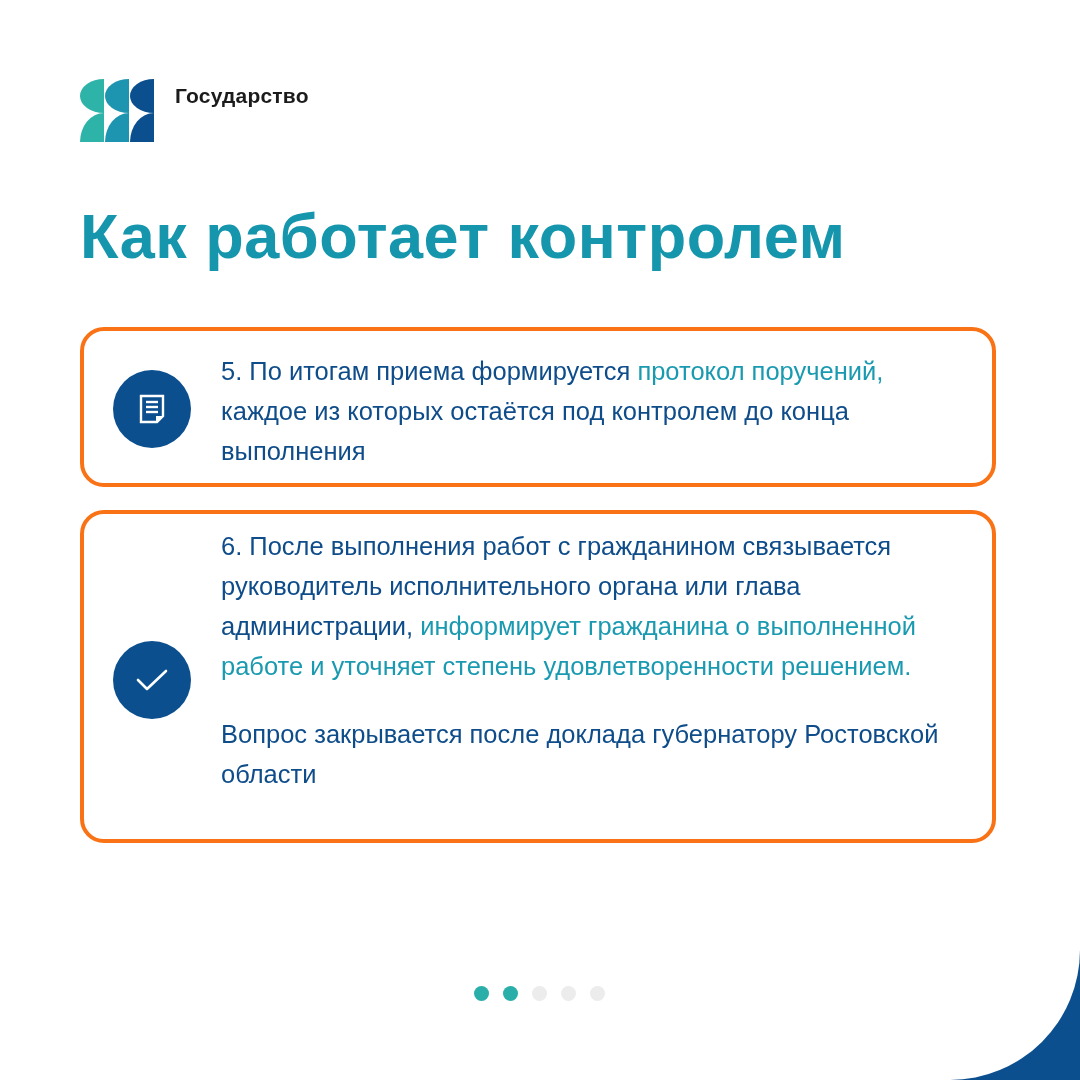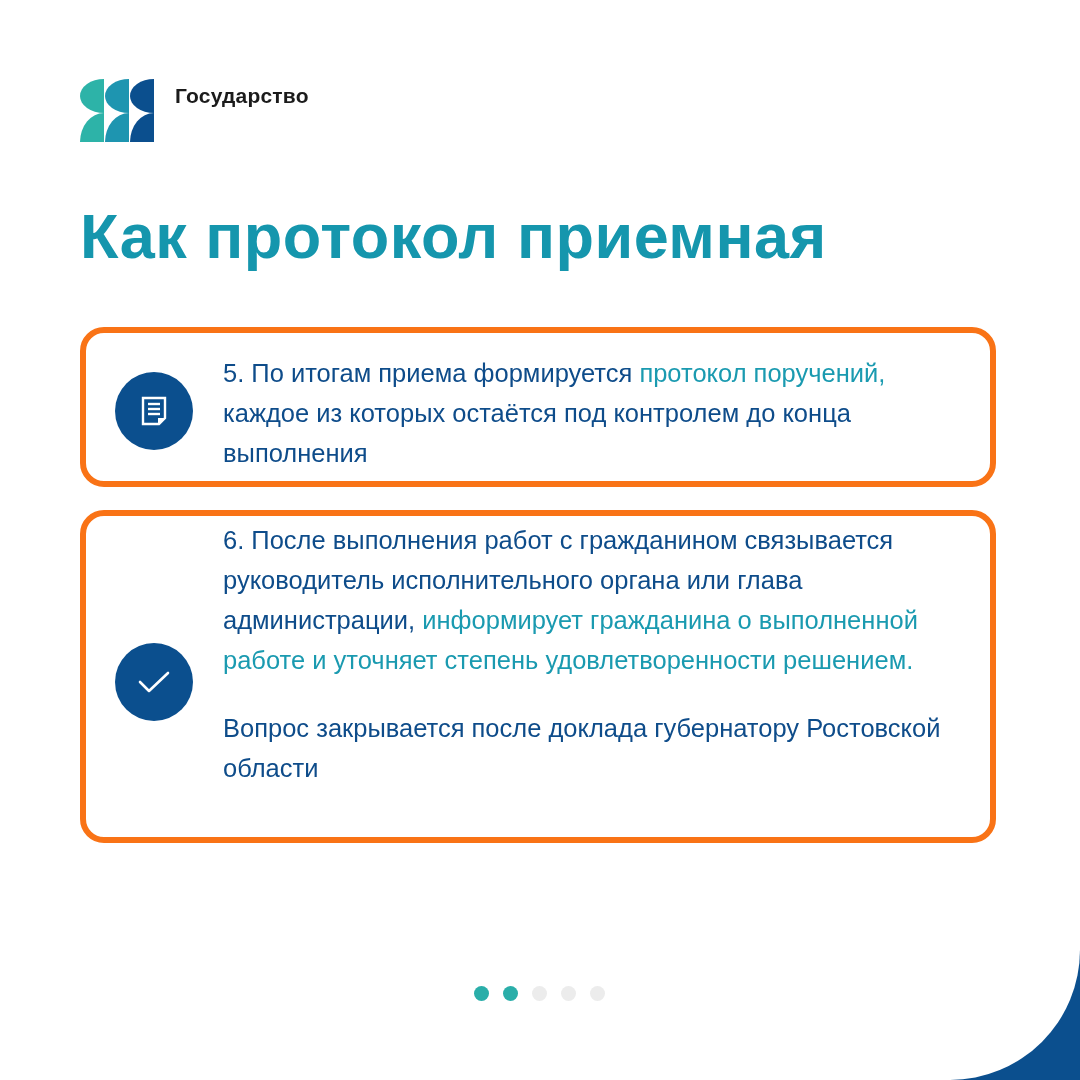--- a/index.html
+++ b/index.html
@@ -27,40 +27,40 @@
     .logo-text span { display: block; }
 
     .title {
       position: absolute; left: 80px; top: 196px;
       font-size: 63px; font-weight: 700; color: #1596ad;
       letter-spacing: 0.5px; margin: 0; line-height: 80px;
     }
 
     .card {
       position: absolute; left: 80px; width: 916px;
-      border: 6px solid #f97316; border-radius: 24px; background: #fff;
+      border: 4px solid #f97316; border-radius: 24px; background: #fff;
       box-sizing: border-box;
     }
     .card1 { top: 327px; height: 160px; }
     .card2 { top: 510px; height: 333px; }
 
     .card-icon {
       position: absolute; left: 29px; width: 78px; height: 78px;
       border-radius: 50%; background: #0b4f8e;
       display: flex; align-items: center; justify-content: center;
     }
     .card1 .card-icon { top: 39px; }
     .card2 .card-icon { top: 127px; }
 
     .card-text {
       position: absolute; left: 137px; right: 40px;
       font-size: 25.5px; line-height: 40px; color: #0e4c8a;
     }
     .card1 .card-text { top: 20px; }
-    .card2 .card-text { top: 4px; }
+    .card2 .card-text { top: 12px; }
     .accent { color: #1a9ab0; }
     .para2 { margin-top: 28px; }
 
     .dots { position: absolute; top: 986px; left: 474px; display: flex; gap: 14px; }
     .dot { width: 15px; height: 15px; border-radius: 50%; background: #ececec; }
     .dot.active { background: #2aaea9; }
 
     .corner {
       position: absolute; right: 0; bottom: 0; width: 130px; height: 130px;
       background: #0b4f8e; overflow: hidden;
@@ -86,21 +86,21 @@
     <div class="glyph" style="left:50px">
       <div class="top" style="background:#0b4f8e"></div>
       <div class="bottom" style="background:#0b4f8e"></div>
     </div>
   </div>
   <div class="logo-text">
     <span>Государство</span>
   </div>
 </div>
 
-<h1 class="title">Как протокол приемная</h1>
+<h1 class="title">Как работает контролем</h1>
 
 <div class="card card1">
   <div class="card-icon">
     <svg width="26" height="30" viewBox="0 0 26 30">
       <path d="M2 2 H24 V22 L18 28 H2 Z" fill="none" stroke="#fff" stroke-width="2.4" stroke-linejoin="miter"></path>
       <line x1="7" y1="8" x2="19" y2="8" stroke="#fff" stroke-width="2.4"></line>
       <line x1="7" y1="13" x2="19" y2="13" stroke="#fff" stroke-width="2.4"></line>
       <line x1="7" y1="18" x2="19" y2="18" stroke="#fff" stroke-width="2.4"></line>
       <path d="M17 22 H24 L18 28 H17 Z" fill="#fff"></path>
     </svg>

